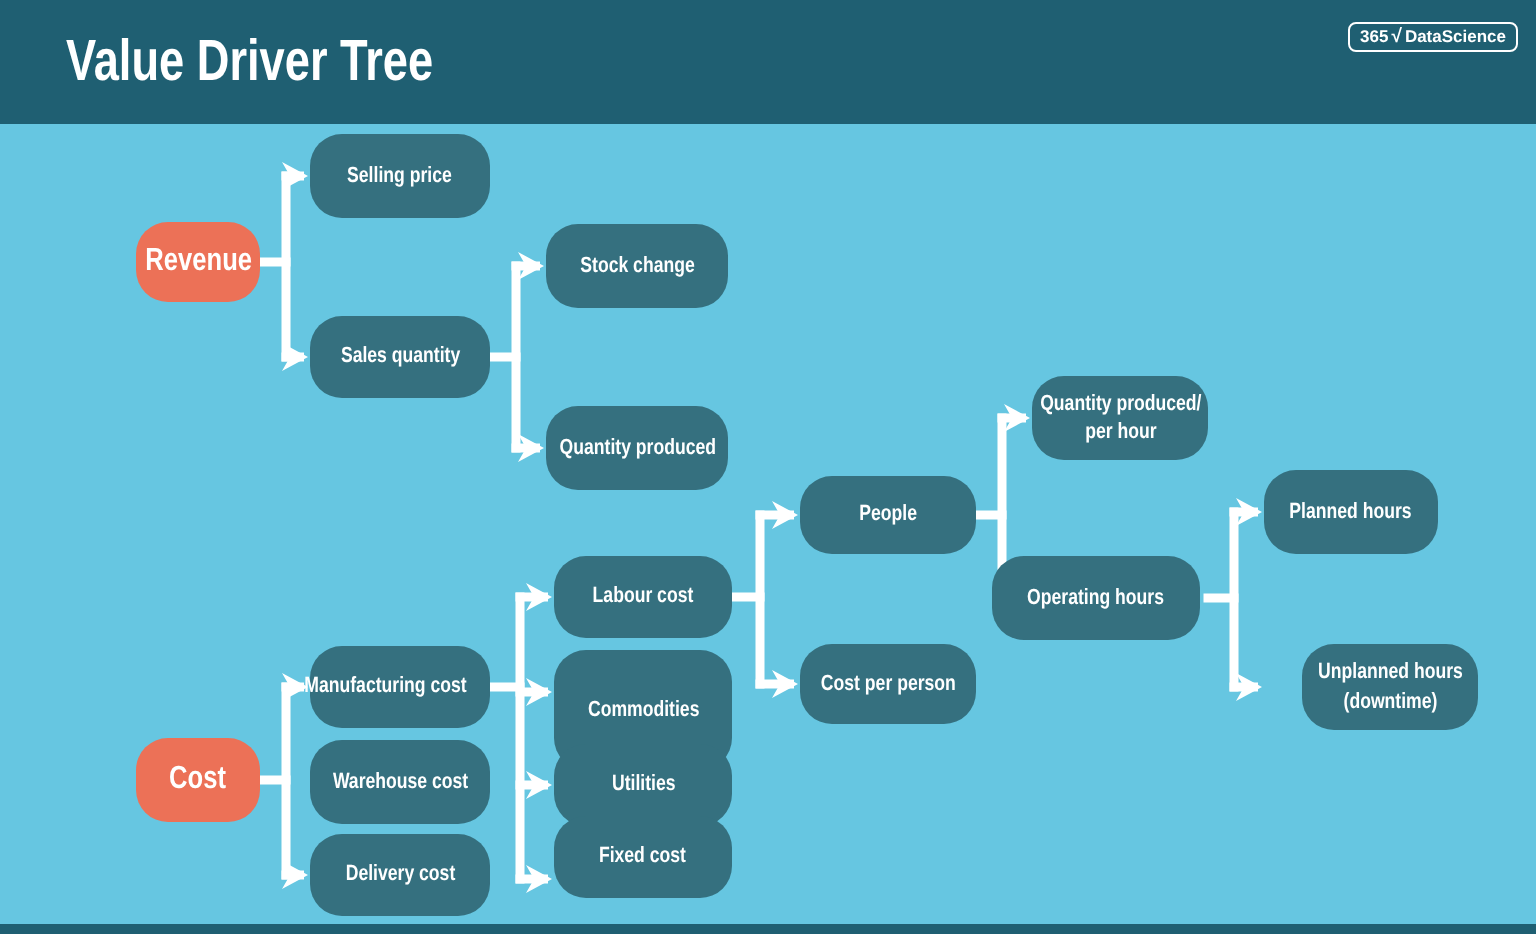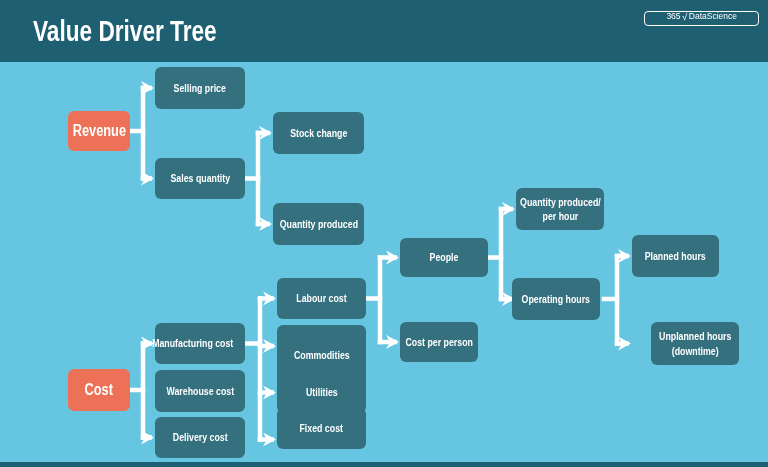--- a/index.html
+++ b/index.html
@@ -17,26 +17,26 @@
     background:var(--header-bg,#1F5F72);
   }
   #title{
     position:absolute;left:33px;top:0;height:62px;display:flex;align-items:center;
     color:#fff;font-size:29px;font-weight:bold;letter-spacing:0px;
     transform:scaleX(0.78);transform-origin:left center;white-space:nowrap;
   }
   #logo{
     position:absolute;right:9px;top:11px;height:13px;
     border:1.5px solid #fff;border-radius:4px;
-    display:flex;align-items:flex-start;padding:0 21px;gap:1px;
-    color:#fff;font-size:8.5px;font-weight:normal;line-height:1;
+    display:flex;align-items:center;padding:0 5px;gap:1px;
+    color:#fff;font-size:8.5px;font-weight:bold;line-height:1;
   }
   #logo .chk{font-size:9.5px;margin:0 0.5px;}
   .node{
-    position:absolute;border-radius:6px;display:flex;align-items:center;justify-content:center;
+    position:absolute;border-radius:16px;display:flex;align-items:center;justify-content:center;
     color:#fff;font-weight:bold;font-size:11px;text-align:center;padding:0 2px;box-sizing:border-box;
     background:var(--node-bg,#35707F);
   }
   .node.root{background:var(--accent,#EC7157);font-size:16px;}
   .node .lbl{transform:scaleX(0.8);transform-origin:center;line-height:1.3;white-space:nowrap;}
   #connectors{position:absolute;left:0;top:0;pointer-events:none;}
 </style>
 </head>
 <body>
 
@@ -155,32 +155,32 @@
       <div class="node" style="left: 277px; top: 408px; width: 89px; height: 41px;">
         <div class="lbl">
           <div>Fixed cost</div>
         </div>
       </div>
       <div class="node" style="left: 400px; top: 238px; width: 88px; height: 39px;">
         <div class="lbl">
           <div>People</div>
         </div>
       </div>
-      <div class="node" style="left: 400px; top: 322px; width: 78px; height: 40px;">
+      <div class="node" style="left: 400px; top: 322px; width: 88px; height: 40px;">
         <div class="lbl">
           <div>Cost per person</div>
         </div>
       </div>
       <div class="node" style="left: 516px; top: 188px; width: 88px; height: 42px;">
         <div class="lbl">
           <div>Quantity produced/</div>
           <div>per hour</div>
         </div>
       </div>
-      <div class="node" style="left: 512px; top: 278px; width: 88px; height: 42px; text-align: center;">
+      <div class="node" style="left: 496px; top: 278px; width: 104px; height: 42px; text-align: center;">
         <div class="lbl">
           <div>Operating hours</div>
         </div>
       </div>
       <div class="node" style="left: 632px; top: 235px; width: 87px; height: 42px;">
         <div class="lbl">
           <div>Planned hours</div>
         </div>
       </div>
       <div class="node" style="left: 632px; top: 322px; width: 88px; height: 43px; margin-left: 19px;">

